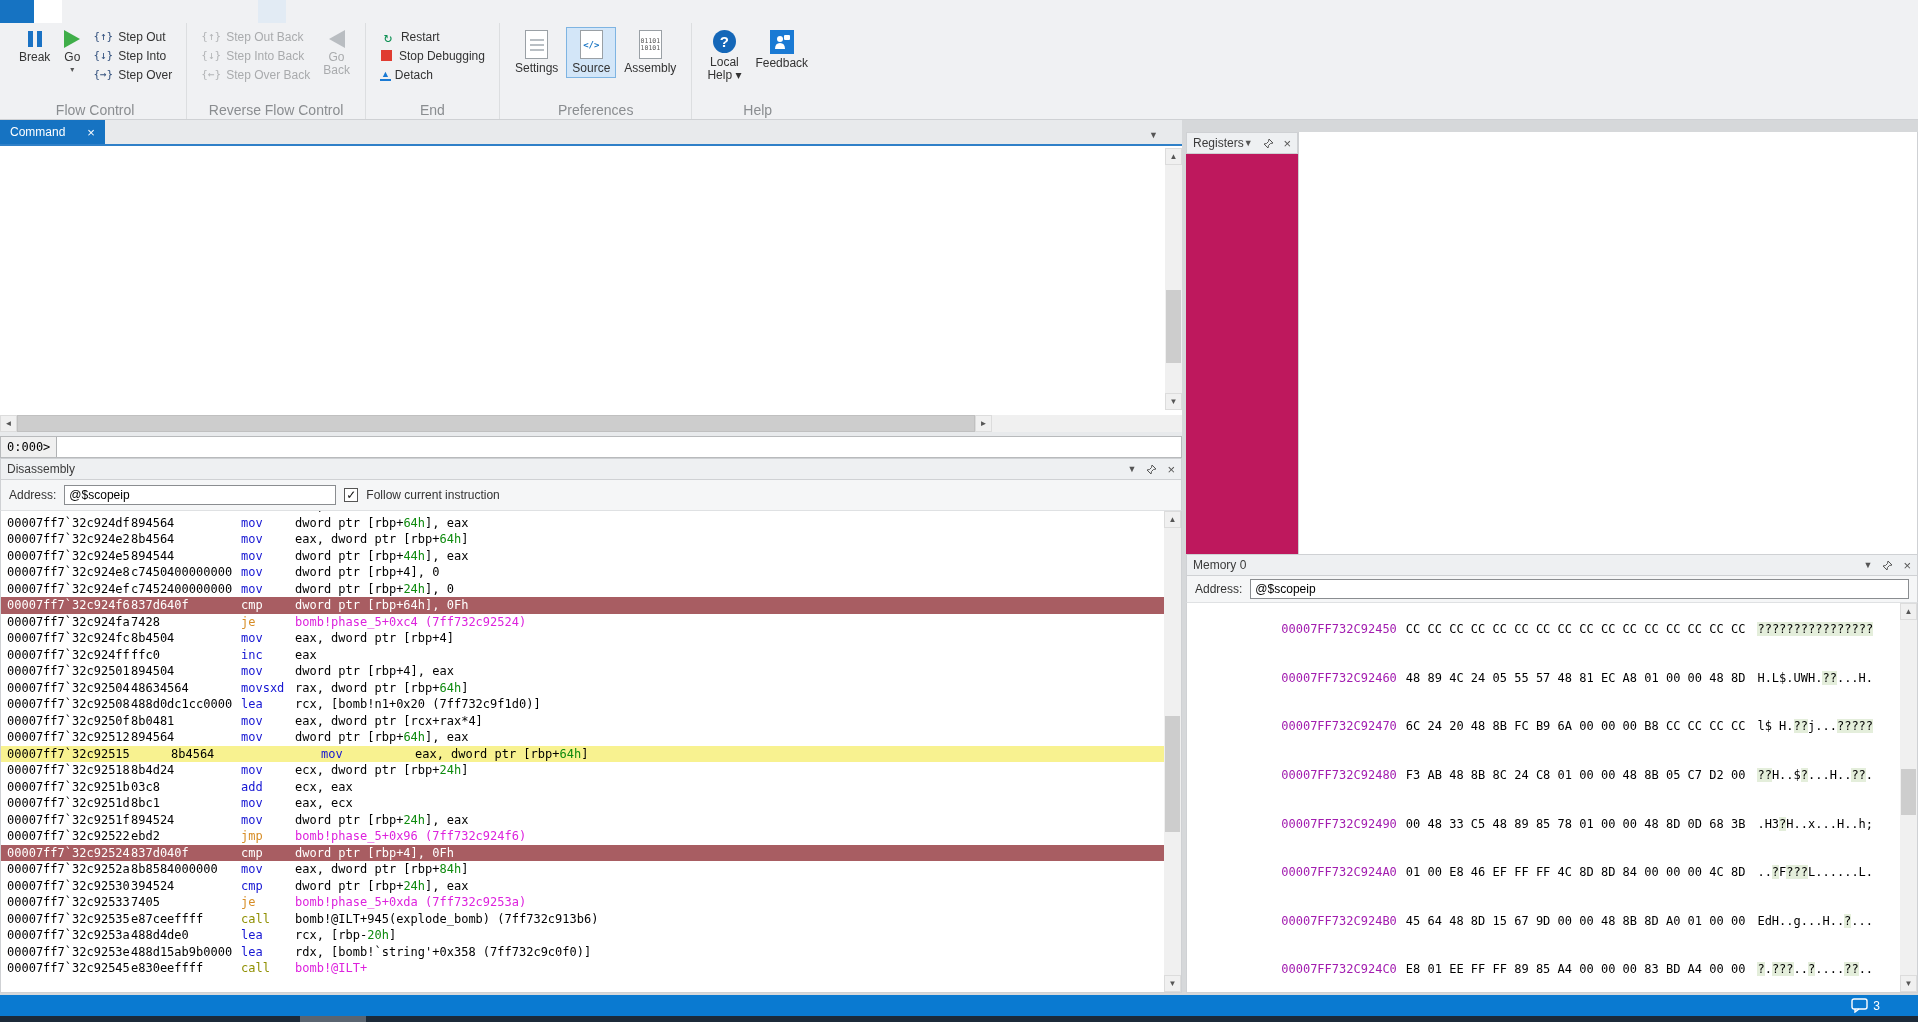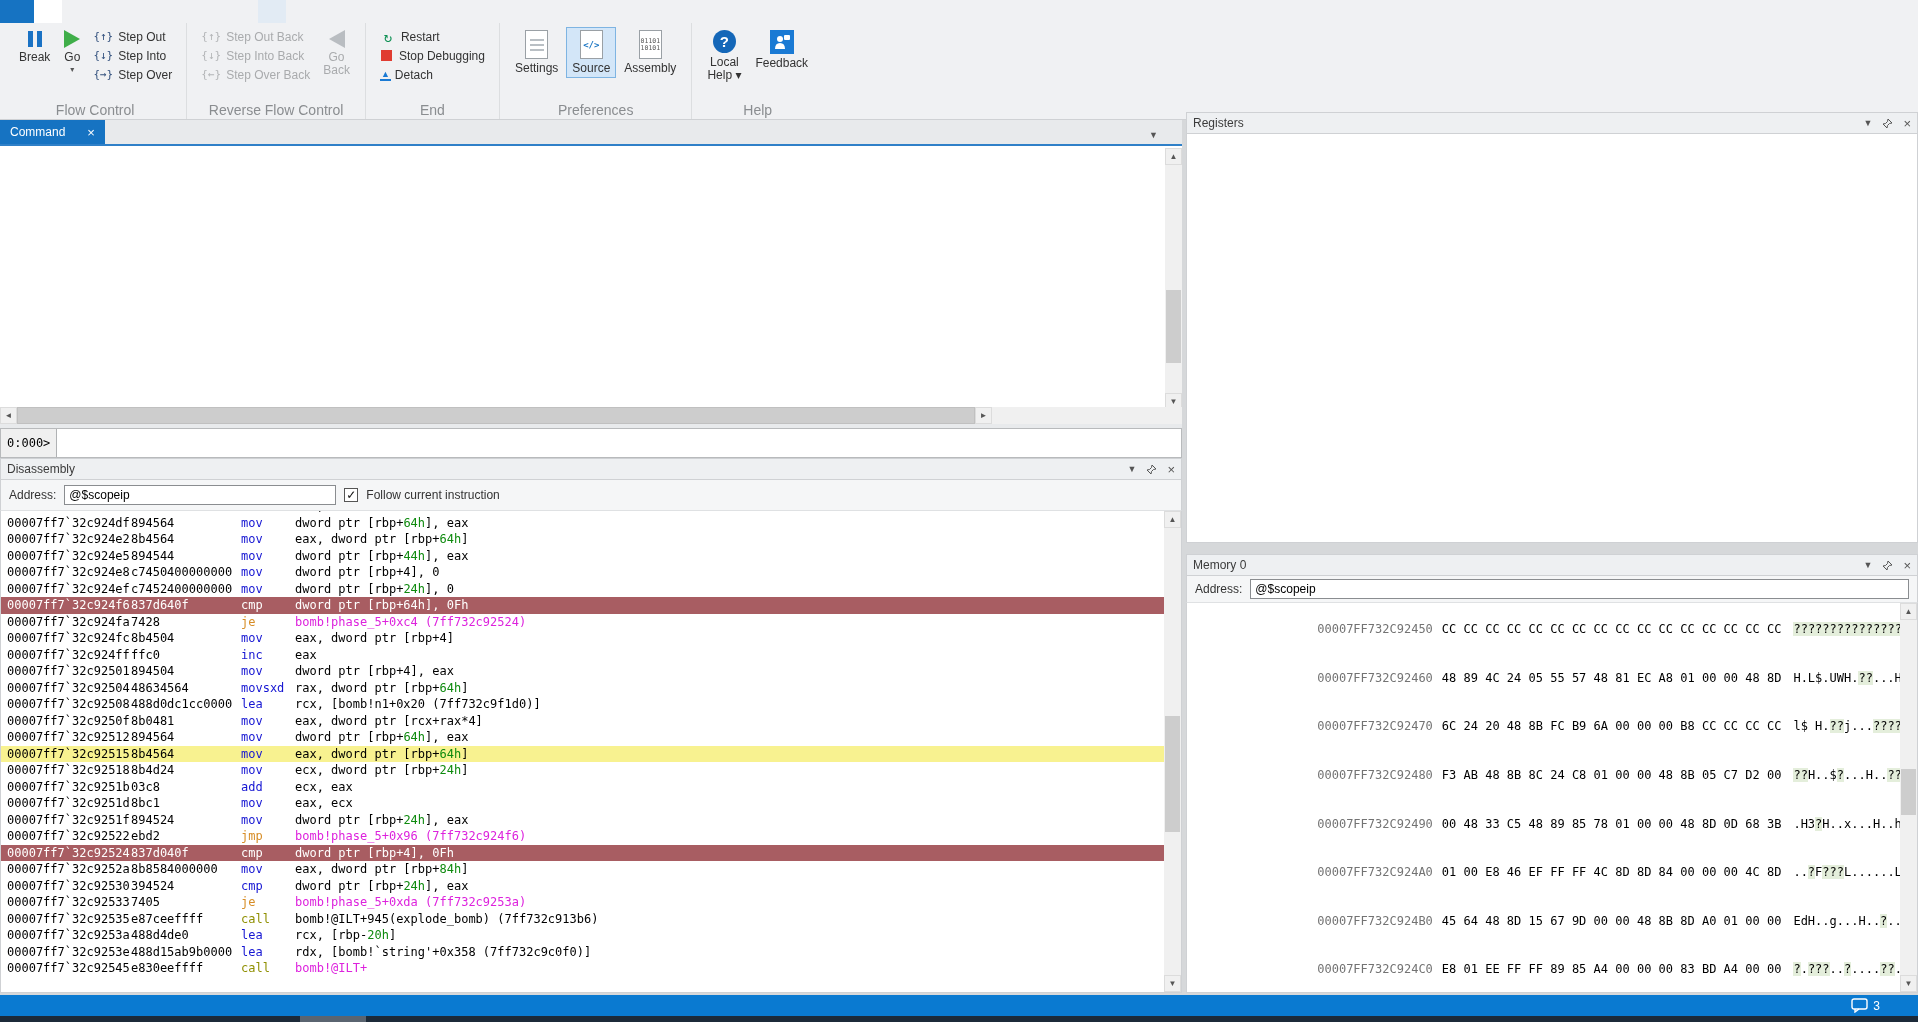--- a/index.html
+++ b/index.html
@@ -64,21 +64,21 @@
   #command-panel { position:absolute; left:0; top:120px; width:1182px; height:338px; background:#e8eaec; display:flex; flex-direction:column; }
   #cmd-tabbar { height:24px; display:flex; align-items:flex-end; background:#e8eaec; position:relative; }
   #cmd-tab { background:#1673c2; color:#fff; height:24px; display:flex; align-items:center; padding:0 10px; gap:22px; }
   #cmd-tab .x { cursor:pointer; font-size:13px; }
   #cmd-tab-chev { position:absolute; right:24px; bottom:4px; font-size:9px; color:#555; cursor:pointer; }
   #cmd-content { flex:1; background:#fff; border-top:2px solid #2f80c8; overflow:hidden; position:relative; padding-top:1px; }
   .cmd-line { font-family:"DejaVu Sans Mono", monospace; font-size:12px; line-height:17px; white-space:pre; padding-left:6px; color:#000; }
   .cmd-line.cmd-input { background:#ececec; }
   #cmd-vsb { top:26px; height:262px; bottom:auto; }
   #cmd-hsb-row { margin-top:0; }
-  #cmd-prompt-row { height:30px; margin-top:4px; display:flex; align-items:stretch; background:#fff; border:1px solid #b8babc; }
+  #cmd-prompt-row { height:22px; margin-top:4px; display:flex; align-items:stretch; background:#fff; border:1px solid #b8babc; }
   #cmd-prompt-label { background:#f0f0f0; border-right:1px solid #b0b2b4; padding:2px 6px; font-family:"DejaVu Sans Mono", monospace; font-size:12px; color:#000; display:flex; align-items:center; }
   #cmd-input { flex:1; border:none; outline:none; font-family:"DejaVu Sans Mono", monospace; font-size:12px; }
 
   
   #disasm-panel { position:absolute; left:0; top:458px; width:1182px; height:535px; background:#f5f6f7; display:flex; flex-direction:column; }
   #dasm-addr-row { height:30px; display:flex; align-items:center; gap:8px; padding:0 8px; background:#f5f6f7; border-left:1px solid #cfd1d4; border-right:1px solid #cfd1d4; }
   .addr-input { width:272px; height:20px; border:1px solid #8a8d90; background:#fff; padding:0 4px; font-size:12px; outline:none; }
   .chk { width:14px; height:14px; border:1px solid #555; background:#fff; display:inline-flex; align-items:center; justify-content:center; font-size:12px; color:#111; cursor:pointer; }
   #dasm-body { flex:1; background:#fff; border:1px solid #cfd1d4; border-top:1px solid #dfe1e3; position:relative; overflow:hidden; }
   #dasm-list { margin-top:-13px; }
@@ -86,37 +86,37 @@
   .dasm-row span { color:#000; }
   .d-addr { width:124px; flex:none; }
   .d-bytes { width:110px; flex:none; }
   .d-mn { width:54px; flex:none; }
   .d-ops { flex:1; }
   .c-b { color:#1414d2 !important; }
   .c-o { color:#d78d26 !important; }
   .c-y { color:#8f8f00 !important; }
   .c-g { color:#0e8a0e !important; }
   .c-m { color:#dd22dd !important; }
-  .hl-yellow { background:#f8f290; }
+  .hl-yellow { background:#f8f290;gap:40px; }
   .hl-maroon { background:#a85d62; }
   .hl-maroon span { color:#fff !important; }
   #dasm-vsb .vthumb { top:42%; height:26%; }
   #cmd-vsb .vthumb { top:55%; height:32%; }
 
   
-  #registers-panel { position:absolute; left:1186px; top:112px; width:732px; height:431px; background:#be185d; display:flex; flex-direction:column; }
+  #registers-panel { position:absolute; left:1186px; top:132px; width:732px; height:431px; background:#be185d; display:flex; }
   #reg-content { flex:1; background:#fff; border:1px solid #cfd1d4; border-top:none; padding:8px 10px; overflow:hidden; }
   .reg-line { font-family:"DejaVu Sans Mono", monospace; font-size:12.5px; line-height:18px; white-space:pre; color:#000; }
 
   #memory-panel { position:absolute; left:1186px; top:554px; width:732px; height:439px; background:#f5f6f7; display:flex; flex-direction:column; }
   #mem-addr-row { height:26px; display:flex; align-items:center; gap:8px; padding:0 8px; border-left:1px solid #cfd1d4; border-right:1px solid #cfd1d4; background:#f5f6f7; }
   #mem-addr-row .addr-input { flex:1; }
   #mem-body { flex:1; background:#fff; border:1px solid #cfd1d4; border-top:1px solid #dfe1e3; position:relative; overflow:hidden; padding:2px 0 0 22px; }
   .mem-row { font-family:"DejaVu Sans Mono", monospace; font-size:12px; line-height:16.2px; white-space:pre; color:#000; }
-  .m-addr { color:#737373;margin-left:36px; }
+  .m-addr { color:#a21caf; }
   .m-bytes { margin-left:9px; }
   .m-ascii { margin-left:12px; }
   .m-ascii .q { background:#e4eedb; }
   #mem-vsb .vthumb { top:42%; height:13%; }
 
   
   #statusbar { position:absolute; left:0; top:995px; width:1918px; height:21px; background:#0a7ad1; display:flex; align-items:center; justify-content:flex-end; padding-right:38px; gap:5px; }
   #statusbar .badge { color:#fff; font-size:12px; }
   #bottomstrip { position:absolute; left:0; top:1016px; width:1918px; height:6px; background:#1c2a39; }
   #bottomstrip .seg { position:absolute; left:300px; width:66px; height:6px; background:#5a6470; }

